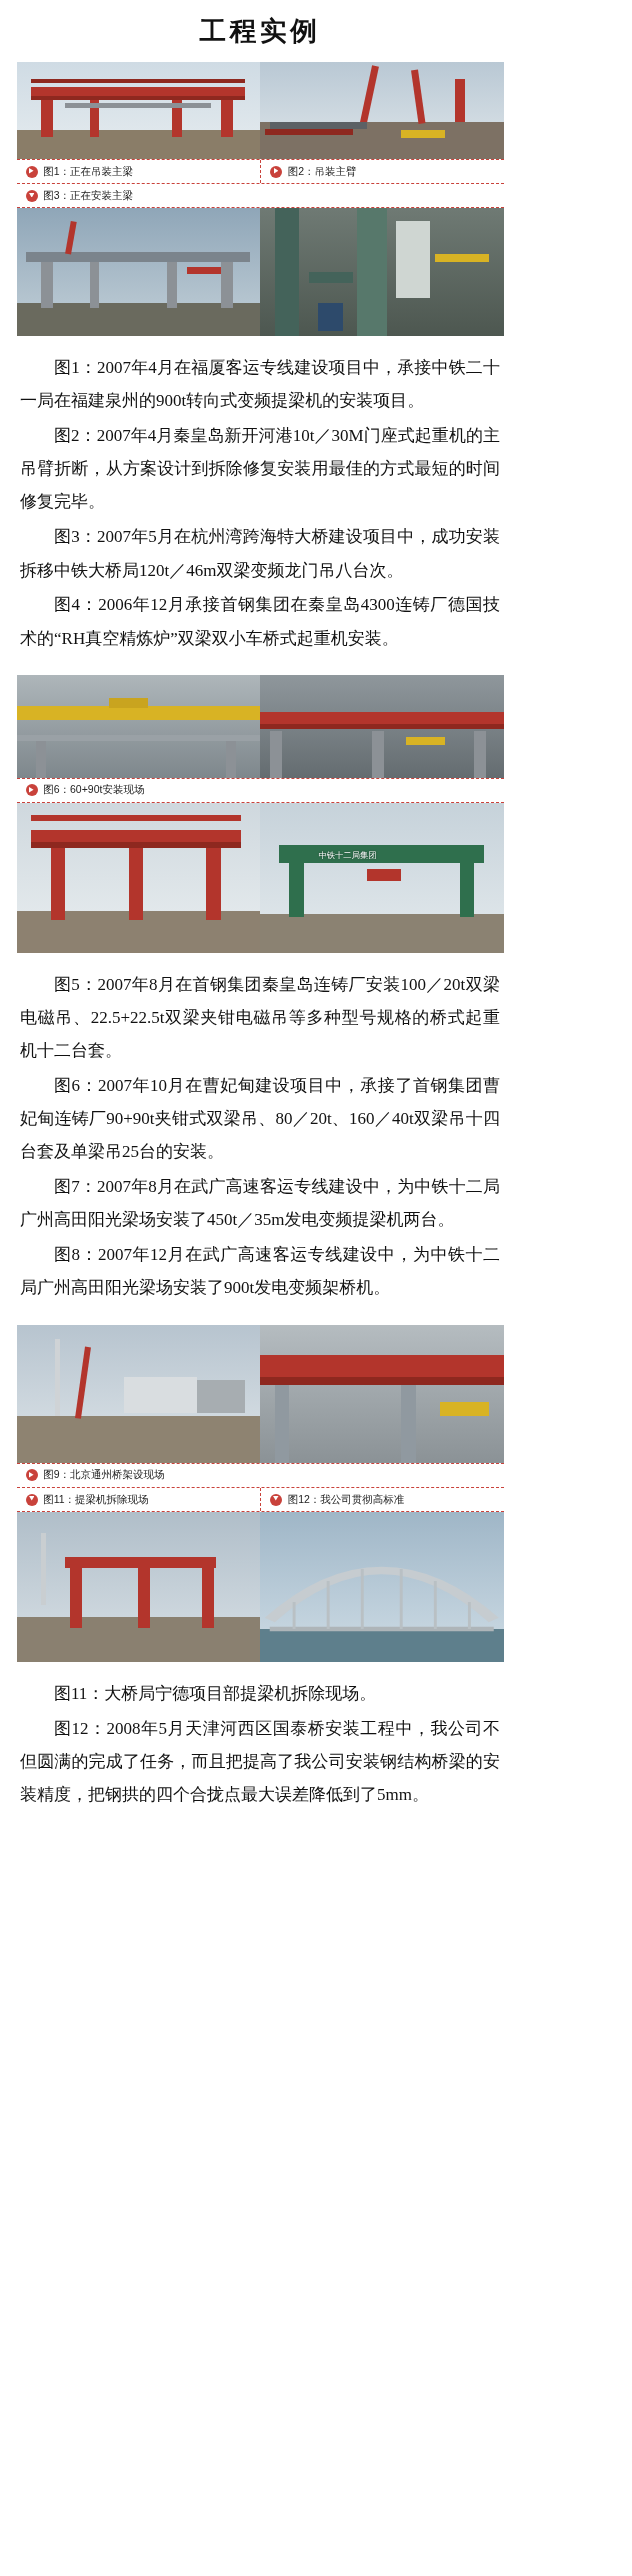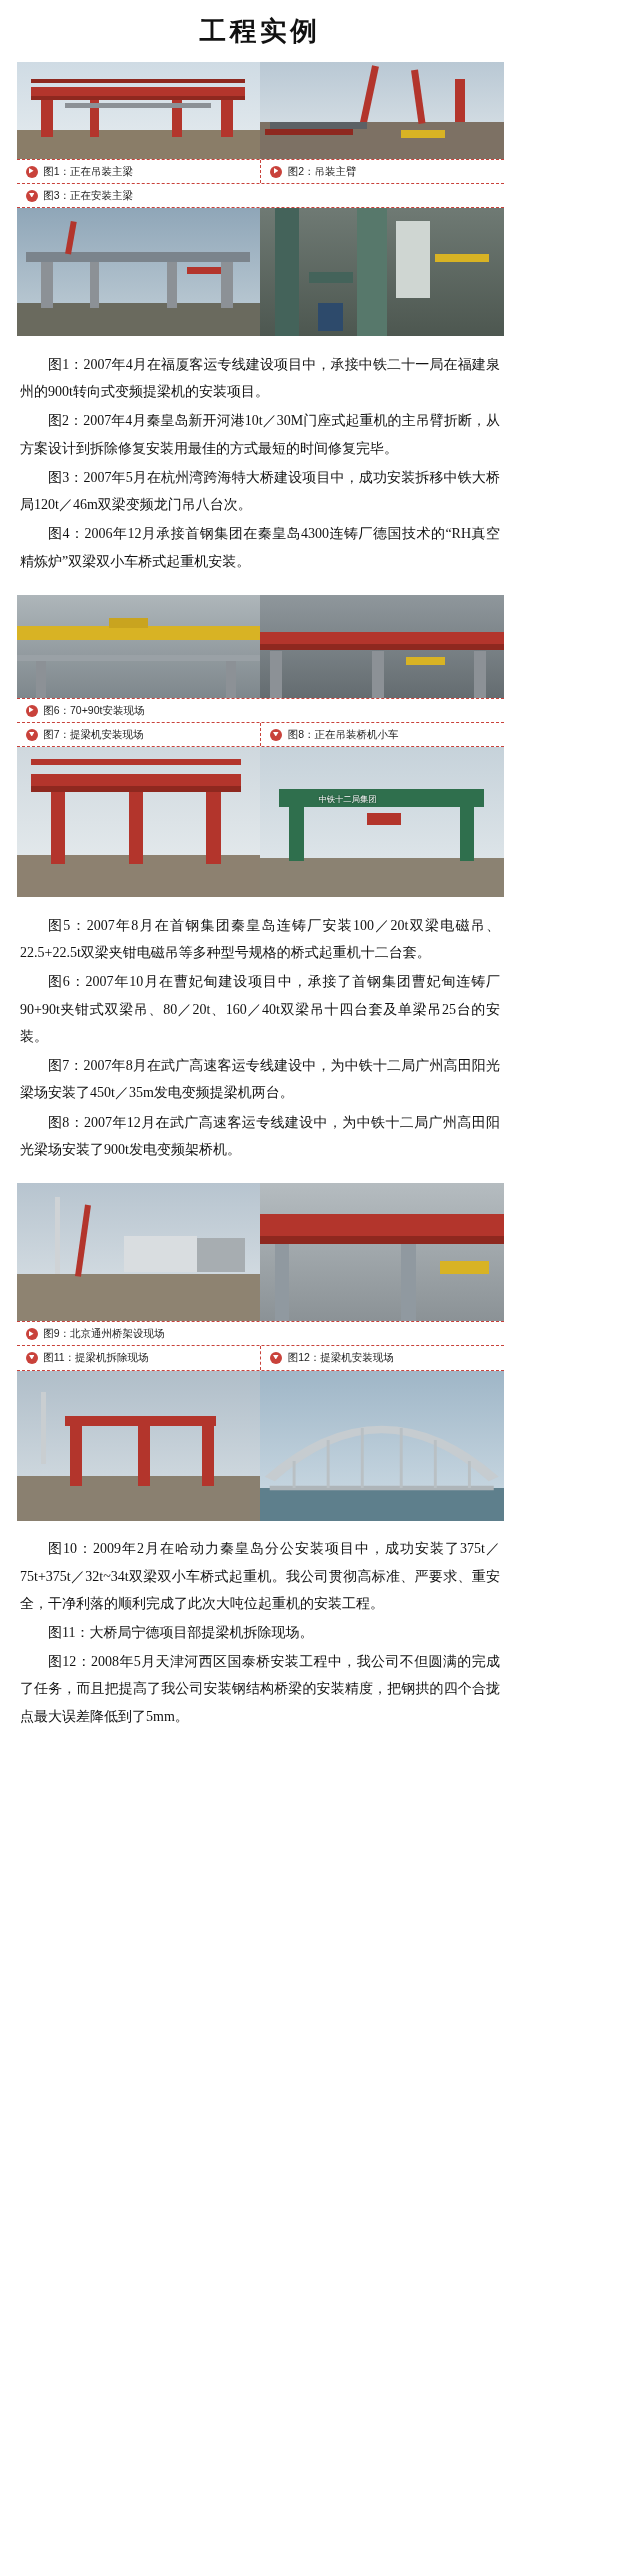--- a/index.html
+++ b/index.html
@@ -70,21 +70,21 @@
     font-size: 8.3px;
     line-height: 12px;
     text-align: center;
     flex: 0 0 12px;
     position: relative;
   }
   .bullet svg { display:block; margin: 2.8px auto 0; }
   .textblock {
     padding: 14.7px 20px 9.2px 20px;
     font-family: "Liberation Serif", serif;
-    font-size: 14px;
+    font-size: 17px;
     line-height: 1.95;
     color: #111;
     text-align: justify;
   }
   .textblock p { text-indent: 2em; margin-bottom: 1.8px; }
   .sep-space { height: 9.2px; }
 
   
   .sky1 { position:absolute; inset:0; background: linear-gradient(#cfdbe4, #e6ecef); }
   .ground1 { position:absolute; left:0; right:0; bottom:0; height:26%; background:#6d6f66; }
@@ -240,42 +240,24 @@
       </div>
     </div>
 
     <div class="caption-row">
       <div class="caption-cell">
         <span class="bullet">
           <svg width="4.6" height="5.5" viewBox="0 0 5 6">
               <polygon points="0,0 5,3 0,6" fill="#fff"></polygon>
             </svg>
         </span>
-        <span>图6：70+90t安装现场</span>
-      </div>
-    </div>
-
-    <div class="caption-row" style="border-top:none">
-      <div class="caption-cell">
-        <span class="bullet">
-          <svg width="5.5" height="4.6" viewBox="0 0 6 5">
-              <polygon points="0,0 6,0 3,5" fill="#fff"></polygon>
-            </svg>
-        </span>
-        <span>图7：提梁机安装现场</span>
-      </div>
-      <div class="caption-cell">
-        <span class="bullet">
-          <svg width="5.5" height="4.6" viewBox="0 0 6 5">
-              <polygon points="0,0 6,0 3,5" fill="#fff"></polygon>
-            </svg>
-        </span>
-        <span>图8：正在吊装桥机小车</span>
-      </div>
-    </div>
+        <span>图6：60+90t安装现场</span>
+      </div>
+    </div>
+
 
     <div class="gallery">
       <div class="cell">
         <div class="photo" style="height:150px">
           <div class="sky1" style="background:linear-gradient(#cfd8de,#e9eef0)"></div>
           <div class="ground-dirt" style="height:28%;background:#8d8170"></div>
           <div class="redbeam" style="left:6%;top:18%;width:86%;height:8%"></div>
           <div class="redbeam dark" style="left:6%;top:26%;width:86%;height:4%"></div>
           <div class="redbeam" style="left:14%;top:30%;width:6%;height:48%"></div>
           <div class="redbeam" style="left:46%;top:30%;width:6%;height:48%"></div>
@@ -349,21 +331,21 @@
             </svg>
         </span>
         <span>图11：提梁机拆除现场</span>
       </div>
       <div class="caption-cell">
         <span class="bullet">
           <svg width="5.5" height="4.6" viewBox="0 0 6 5">
               <polygon points="0,0 6,0 3,5" fill="#fff"></polygon>
             </svg>
         </span>
-        <span>图12：提梁机安装现场</span>
+        <span>图12：我公司贯彻高标准</span>
       </div>
     </div>
 
     <div class="gallery">
       <div class="cell">
         <div class="photo" style="height:150px">
           <div class="sky1" style="background:linear-gradient(#b0bec9,#d9e1e6)"></div>
           <div class="ground-dirt" style="height:30%;background:#8a8070"></div>
           <div class="redbeam" style="left:20%;top:30%;width:62%;height:7%"></div>
           <div class="redbeam" style="left:22%;top:37%;width:5%;height:40%"></div>
@@ -380,19 +362,18 @@
             <path d="M4,72 Q50,6 96,72" stroke="#c6ccd0" stroke-width="5" fill="none"></path>
             <path d="M4,78 L96,78" stroke="#aeb5b9" stroke-width="3" fill="none"></path>
             <path d="M14,60 L14,78 M28,46 L28,78 M42,38 L42,78 M58,38 L58,78 M72,46 L72,78 M86,60 L86,78" stroke="#b9c0c4" stroke-width="1.2"></path>
           </svg>
         </div>
       </div>
     </div>
   </div>
 
   <div class="textblock">
-    <p>图10：2009年2月在哈动力秦皇岛分公安装项目中，成功安装了375t／75t+375t／32t~34t双梁双小车桥式起重机。我公司贯彻高标准、严要求、重安全，干净利落的顺利完成了此次大吨位起重机的安装工程。</p>
     <p>图11：大桥局宁德项目部提梁机拆除现场。</p>
     <p>图12：2008年5月天津河西区国泰桥安装工程中，我公司不但圆满的完成了任务，而且把提高了我公司安装钢结构桥梁的安装精度，把钢拱的四个合拢点最大误差降低到了5mm。</p>
   </div>
 
 </div>
 
 
 </body></html>

